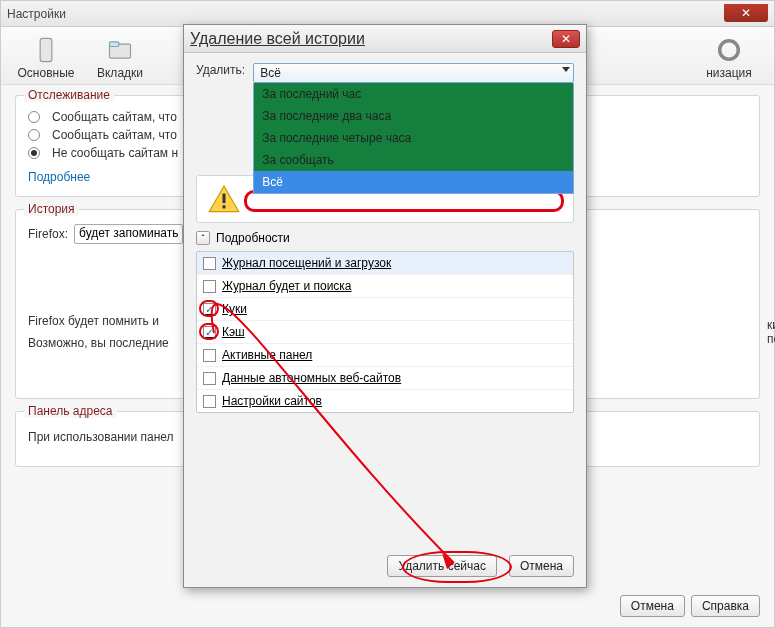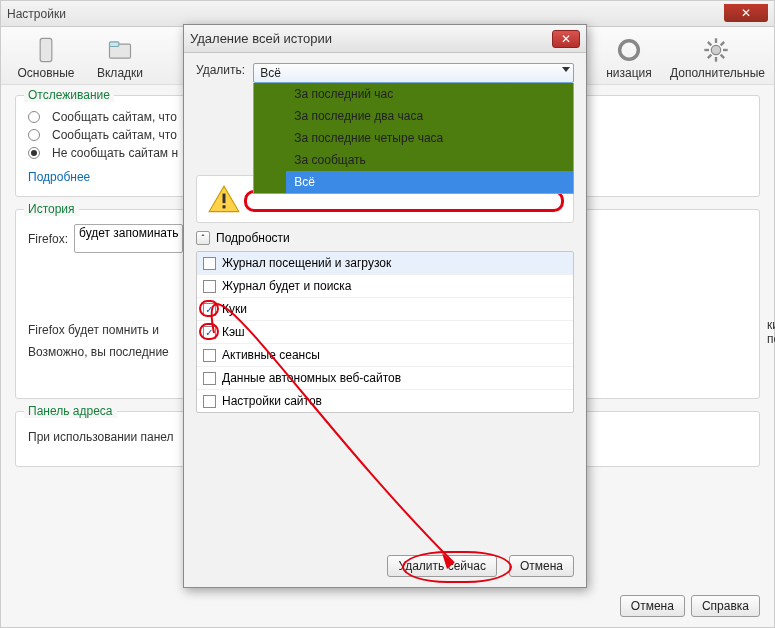--- a/index.html
+++ b/index.html
@@ -10,53 +10,53 @@
   .settings-titlebar { height: 26px; background: linear-gradient(#f4f4f4,#e6e6e6); border-bottom: 1px solid #ccc; display: flex; align-items: center; padding: 0 6px; }
   .settings-titlebar .title { flex: 1; color: #444; }
   .settings-titlebar .close { width: 44px; height: 18px; background: linear-gradient(#c0392b,#962d22); color: #fff; display:flex; align-items:center; justify-content:center; border-radius: 0 0 3px 3px; margin-left: auto; margin-top:-2px; }
 
   .toolbar { height: 58px; display: flex; align-items: flex-end; padding: 2px 12px 4px; gap: 8px; border-bottom: 1px solid #ddd; background: linear-gradient(#fbfbfb,#eee); }
   .tool { width: 66px; text-align: center; color: #333; font-size: 11px; }
   .tool .ic { width: 28px; height: 28px; margin: 0 auto 2px; }
 
   .content { padding: 10px 14px; }
   .group { border: 1px solid #d6d6d6; border-radius: 3px; padding: 10px 12px 12px; margin-bottom: 12px; position: relative; background: #fff; }
-  .group-legend { position: absolute; top: -8px; left: 8px; background: #f6f6f6; padding: 0 4px; color: #15803d; }
+  .group-legend { position: absolute; top: -8px; left: 8px; background: #f6f6f6; padding: 0 4px; color: #7f1d1d; }
   .radio-row { display:flex; align-items:center; gap:12px; margin: 4px 0; color:#333; }
   .link { color: #0b6cb0; cursor: pointer; margin-top: 6px; display:inline-block; }
   .hist-row { display:flex; align-items:center; gap:6px; margin:4px 0; }
-  .sel { height: 29px; border:1px solid #aaa; border-radius:2px; padding: 1px 4px; background:#fff; }
+  .sel { height: 20px; border:1px solid #aaa; border-radius:2px; padding: 1px 4px; background:#fff; }
   .para { color:#333; margin:8px 0; }
 
   .bottom-bar { position:absolute; bottom:10px; right:14px; display:flex; gap:6px; }
   .btn { height:22px; padding:2px 10px; background:linear-gradient(#fdfdfd,#e7e7e7); border:1px solid #9a9a9a; border-radius:3px; color:#222; }
 
   
   .dialog { position:absolute; left:183px; top:24px; width:404px; height:564px; background:#f2f2f2; border:1px solid #8a8a8a; box-shadow:2px 3px 10px rgba(0,0,0,.35); }
   .dlg-titlebar { height:28px; background:linear-gradient(#f7f7f7,#e2e2e2); display:flex; align-items:center; padding:0 6px; border-bottom:1px solid #c5c5c5; }
-  .dlg-titlebar .title { flex:1; color:#333; font-size:13px; }
+  .dlg-titlebar .title { flex:1; color:#333; font-size:16px;text-decoration:underline; }
   .dlg-close { width:28px; height:18px; background:linear-gradient(#d9534f,#b5302c); border:1px solid #8b2521; border-radius:3px; color:#fff; display:flex; align-items:center; justify-content:center; font-size:11px; }
   .dlg-body { padding:10px 12px; position:relative; height:calc(100% - 28px); }
 
   .row { display:flex; gap:8px; }
   .label { color:#333; }
   .combo { position:relative; flex:1; }
   .combo-btn { height:20px; width:100%; background:linear-gradient(#fdfdfd,#e8f0fa); border:1px solid #7aa7d8; border-radius:2px; display:flex; align-items:center; padding:0 18px 0 6px; color:#222; }
   .combo-arrow { position:absolute; right:4px; top:4px; width:0;height:0; border-left:4px solid transparent; border-right:4px solid transparent; border-top:5px solid #333; }
-  .combo-list { position:absolute; left:0; top:20px; width:100%; background:#4d7c0f; border:1px solid #7aa7d8; border-top:none; z-index:5;padding-left:32px; }
+  .combo-list { position:absolute; left:0; top:20px; width:100%; background:#15803d; border:1px solid #7aa7d8; border-top:none; z-index:5; }
   .combo-item { padding:4px 8px; color:#222; }
   .combo-item.selected { background:#3b8be6; color:#fff; }
 
   .warn-box { margin-top:92px; border:1px solid #d6d6d6; border-radius:3px; background:#fff; height:48px; display:flex; align-items:center; padding:6px 10px; gap:10px; }
   .warn-ic { width:34px; height:30px; }
 
   .details-toggle { display:flex; align-items:center; gap:6px; margin:8px 0 6px; }
   .disc { width:14px; height:14px; border:1px solid #9a9a9a; border-radius:2px; background:linear-gradient(#fff,#e8e8e8); display:flex; align-items:center; justify-content:center; font-size:9px; }
 
-  .checklist { border:1px solid #c8c8c8; background:#fff; border-radius:2px; }
+  .checklist { border:1px solid #c8c8c8; background:#fff; border-radius:2px;text-decoration:underline; }
   .chk-item { display:flex; align-items:center; gap:6px; padding:4px 6px; border-bottom:1px solid #f0f0f0; }
   .chk-item:last-child { border-bottom:none; }
   .chk-item.hl { background:#e8f0fb; }
   .cb { width:13px; height:13px; border:1px solid #8a8a8a; background:#fff; display:flex; align-items:center; justify-content:center; font-size:10px; color:#1159a3; }
 
   .dlg-footer { position:absolute; bottom:10px; right:12px; display:flex; gap:12px; }
 
   
   .ann-oval { position:absolute; border:2px solid #e3000f; border-radius:50%/60%; pointer-events:none; }
   .ann-rect { position:absolute; border:3px solid #e3000f; border-radius:10px; pointer-events:none; }
@@ -86,36 +86,20 @@
             <rect x="3" y="5" width="8" height="4" rx="1" fill="#cfe3f7" stroke="#7aa"></rect>
           </svg></div>
       <div>Вкладки</div>
     </div>
     <div style="flex:1"></div>
     <div class="tool">
       <div class="ic"><svg viewBox="0 0 24 24">
             <circle cx="12" cy="12" r="8" fill="none" stroke="#888" stroke-width="3"></circle>
           </svg></div>
       <div>низация</div>
-    </div>
-    <div class="tool" style="width:92px">
-      <div class="ic"><svg viewBox="0 0 24 24">
-            <circle cx="12" cy="12" r="4" fill="#cfcfcf" stroke="#888"></circle>
-            <g stroke="#888" stroke-width="2">
-              <line x1="12" y1="2" x2="12" y2="6"></line>
-              <line x1="12" y1="18" x2="12" y2="22"></line>
-              <line x1="2" y1="12" x2="6" y2="12"></line>
-              <line x1="18" y1="12" x2="22" y2="12"></line>
-              <line x1="5" y1="5" x2="8" y2="8"></line>
-              <line x1="16" y1="16" x2="19" y2="19"></line>
-              <line x1="5" y1="19" x2="8" y2="16"></line>
-              <line x1="16" y1="8" x2="19" y2="5"></line>
-            </g>
-          </svg></div>
-      <div>Дополнительные</div>
     </div>
   </div>
 
   <div class="content">
     <div class="group">
       <span class="group-legend">Отслеживание</span>
       <div class="radio-row">
           <span style="width:12px;height:12px;border:1px solid #888;border-radius:50%;"></span>
           <span>Сообщать сайтам, что</span>
         </div>
@@ -211,21 +195,21 @@
           <span>Куки</span>
           <span class="ann-oval" style="left: 2px; width: 20px; height: 17px; margin-top: -1px; position: absolute;"></span>
         </div>
         <div class="chk-item" style="position: relative;">
           <span class="cb">✓</span>
           <span>Кэш</span>
           <span class="ann-oval" style="left: 2px; width: 20px; height: 17px; margin-top: -1px; position: absolute;"></span>
         </div>
         <div class="chk-item">
           <span class="cb"></span>
-          <span>Активные сеансы</span>
+          <span>Активные панел</span>
         </div>
         <div class="chk-item">
           <span class="cb"></span>
           <span>Данные автономных веб-сайтов</span>
         </div>
         <div class="chk-item">
           <span class="cb"></span>
           <span>Настройки сайтов</span>
         </div>
       </div>

